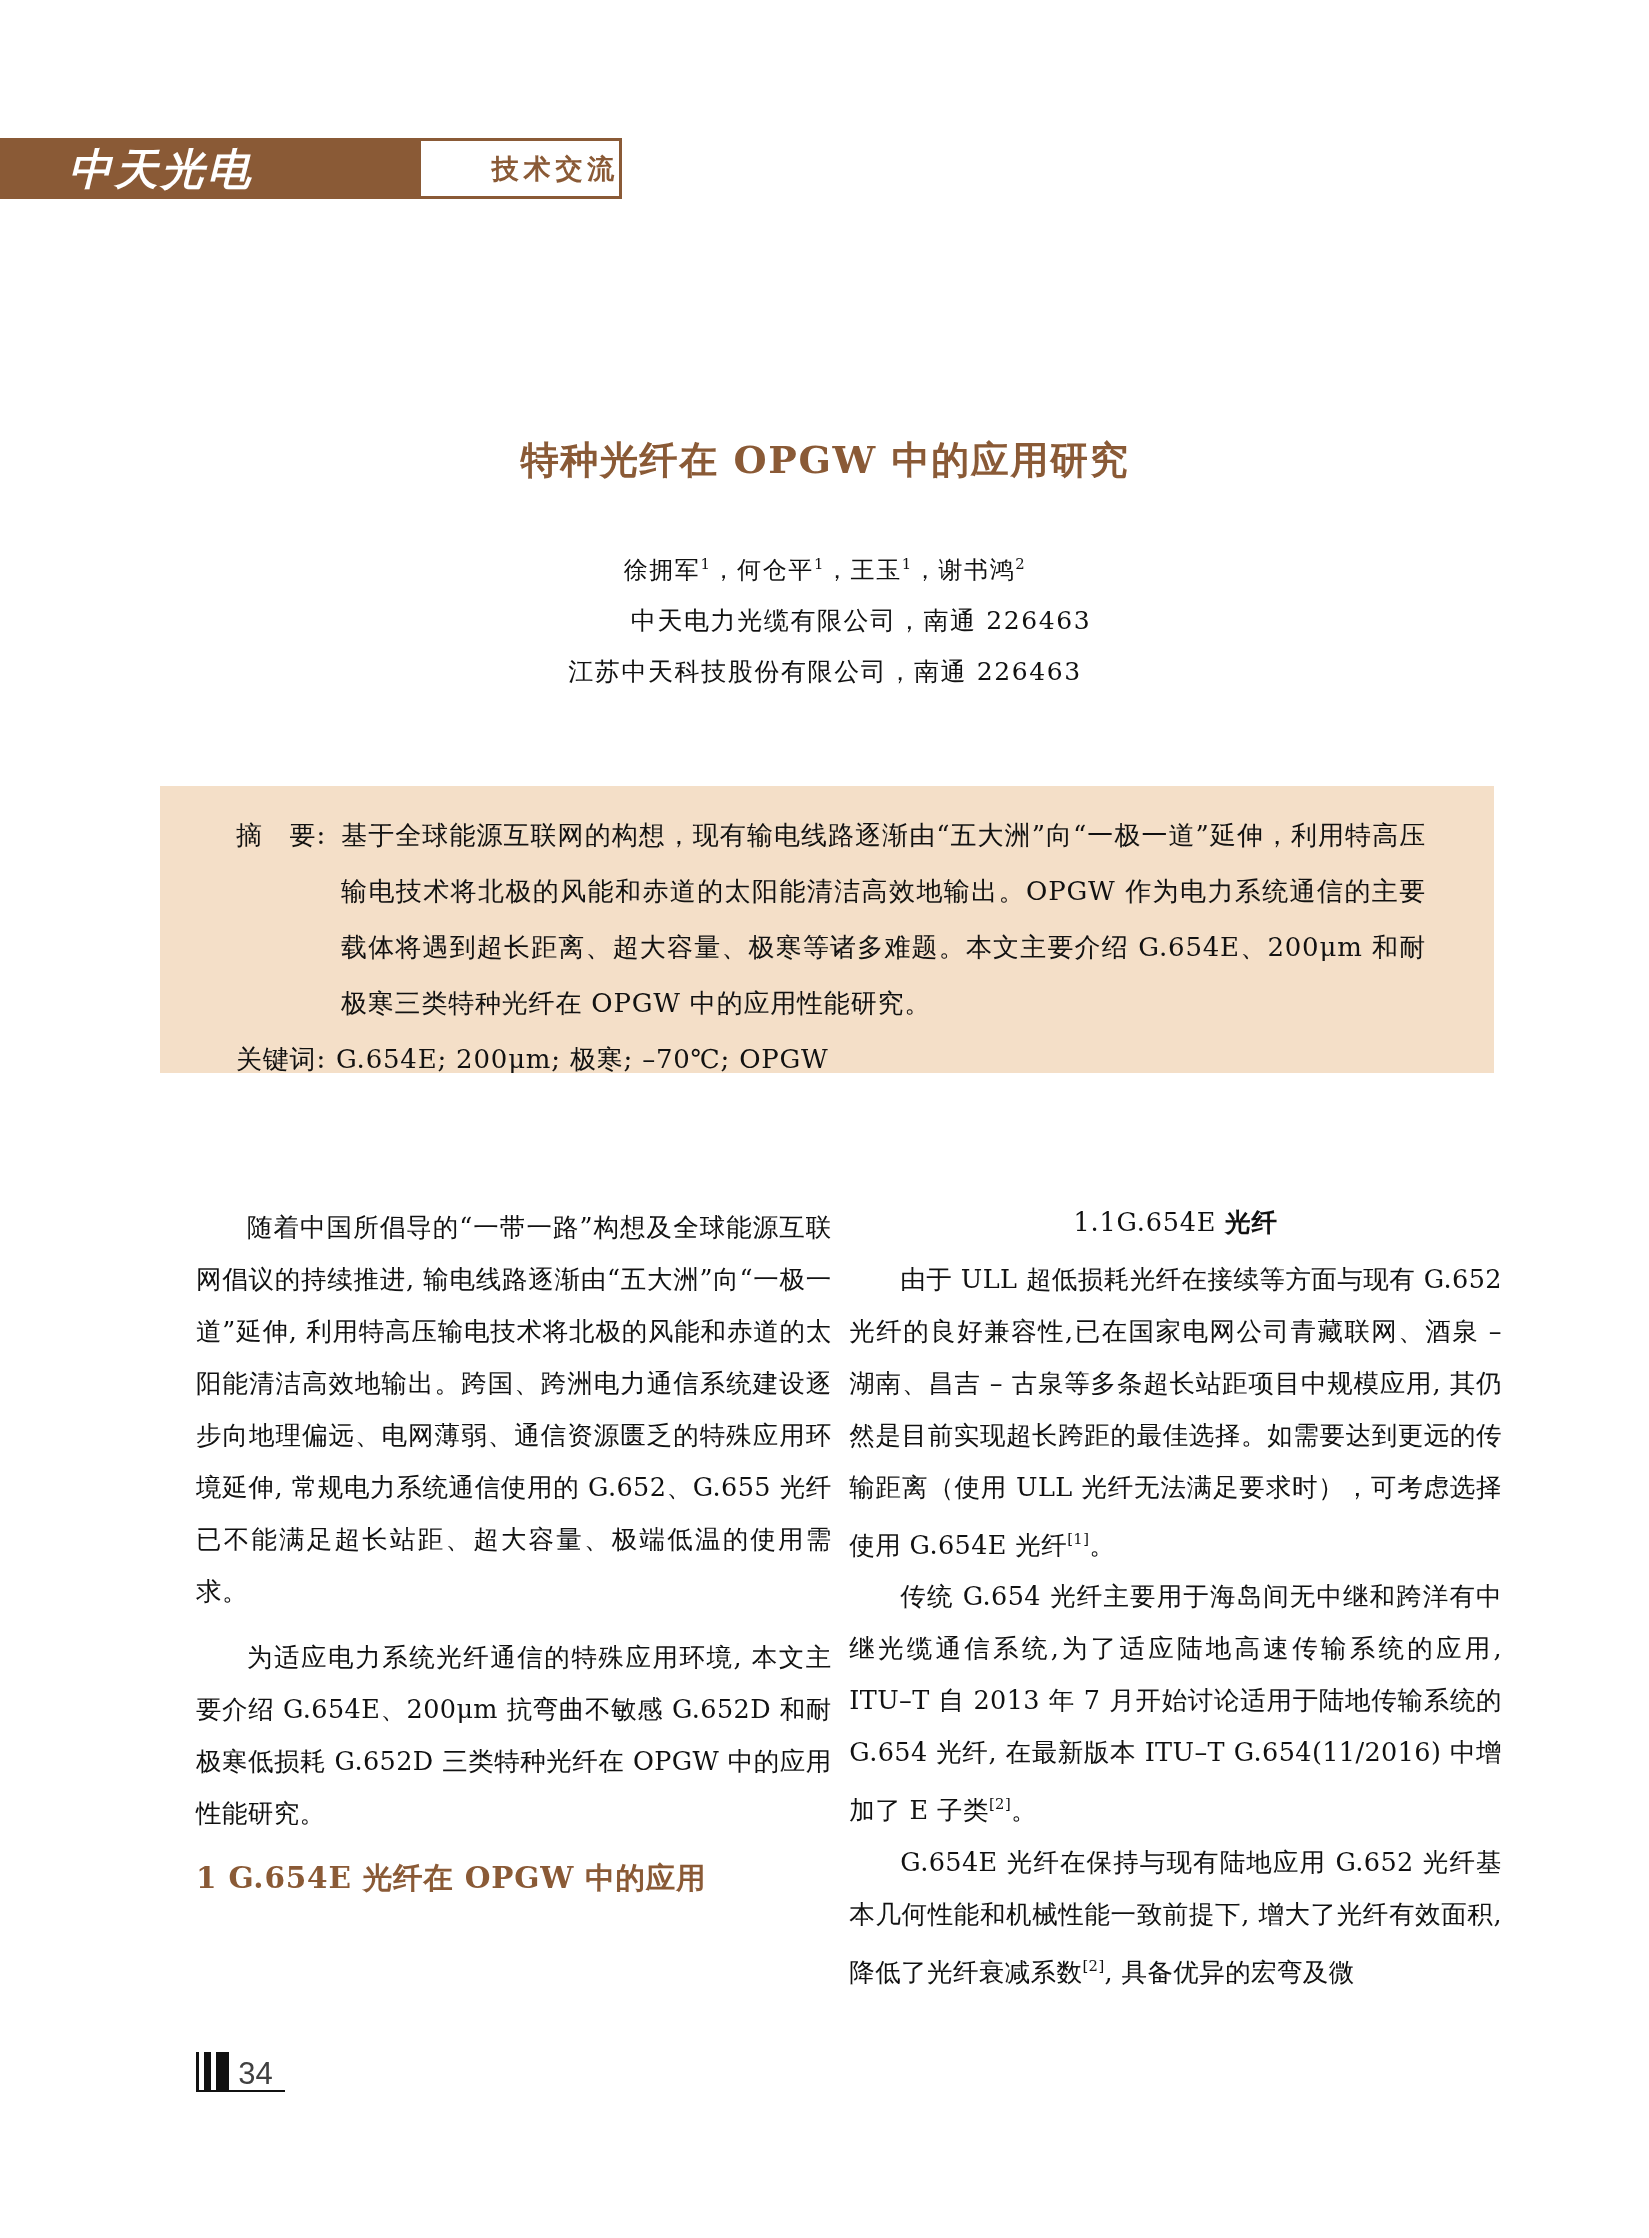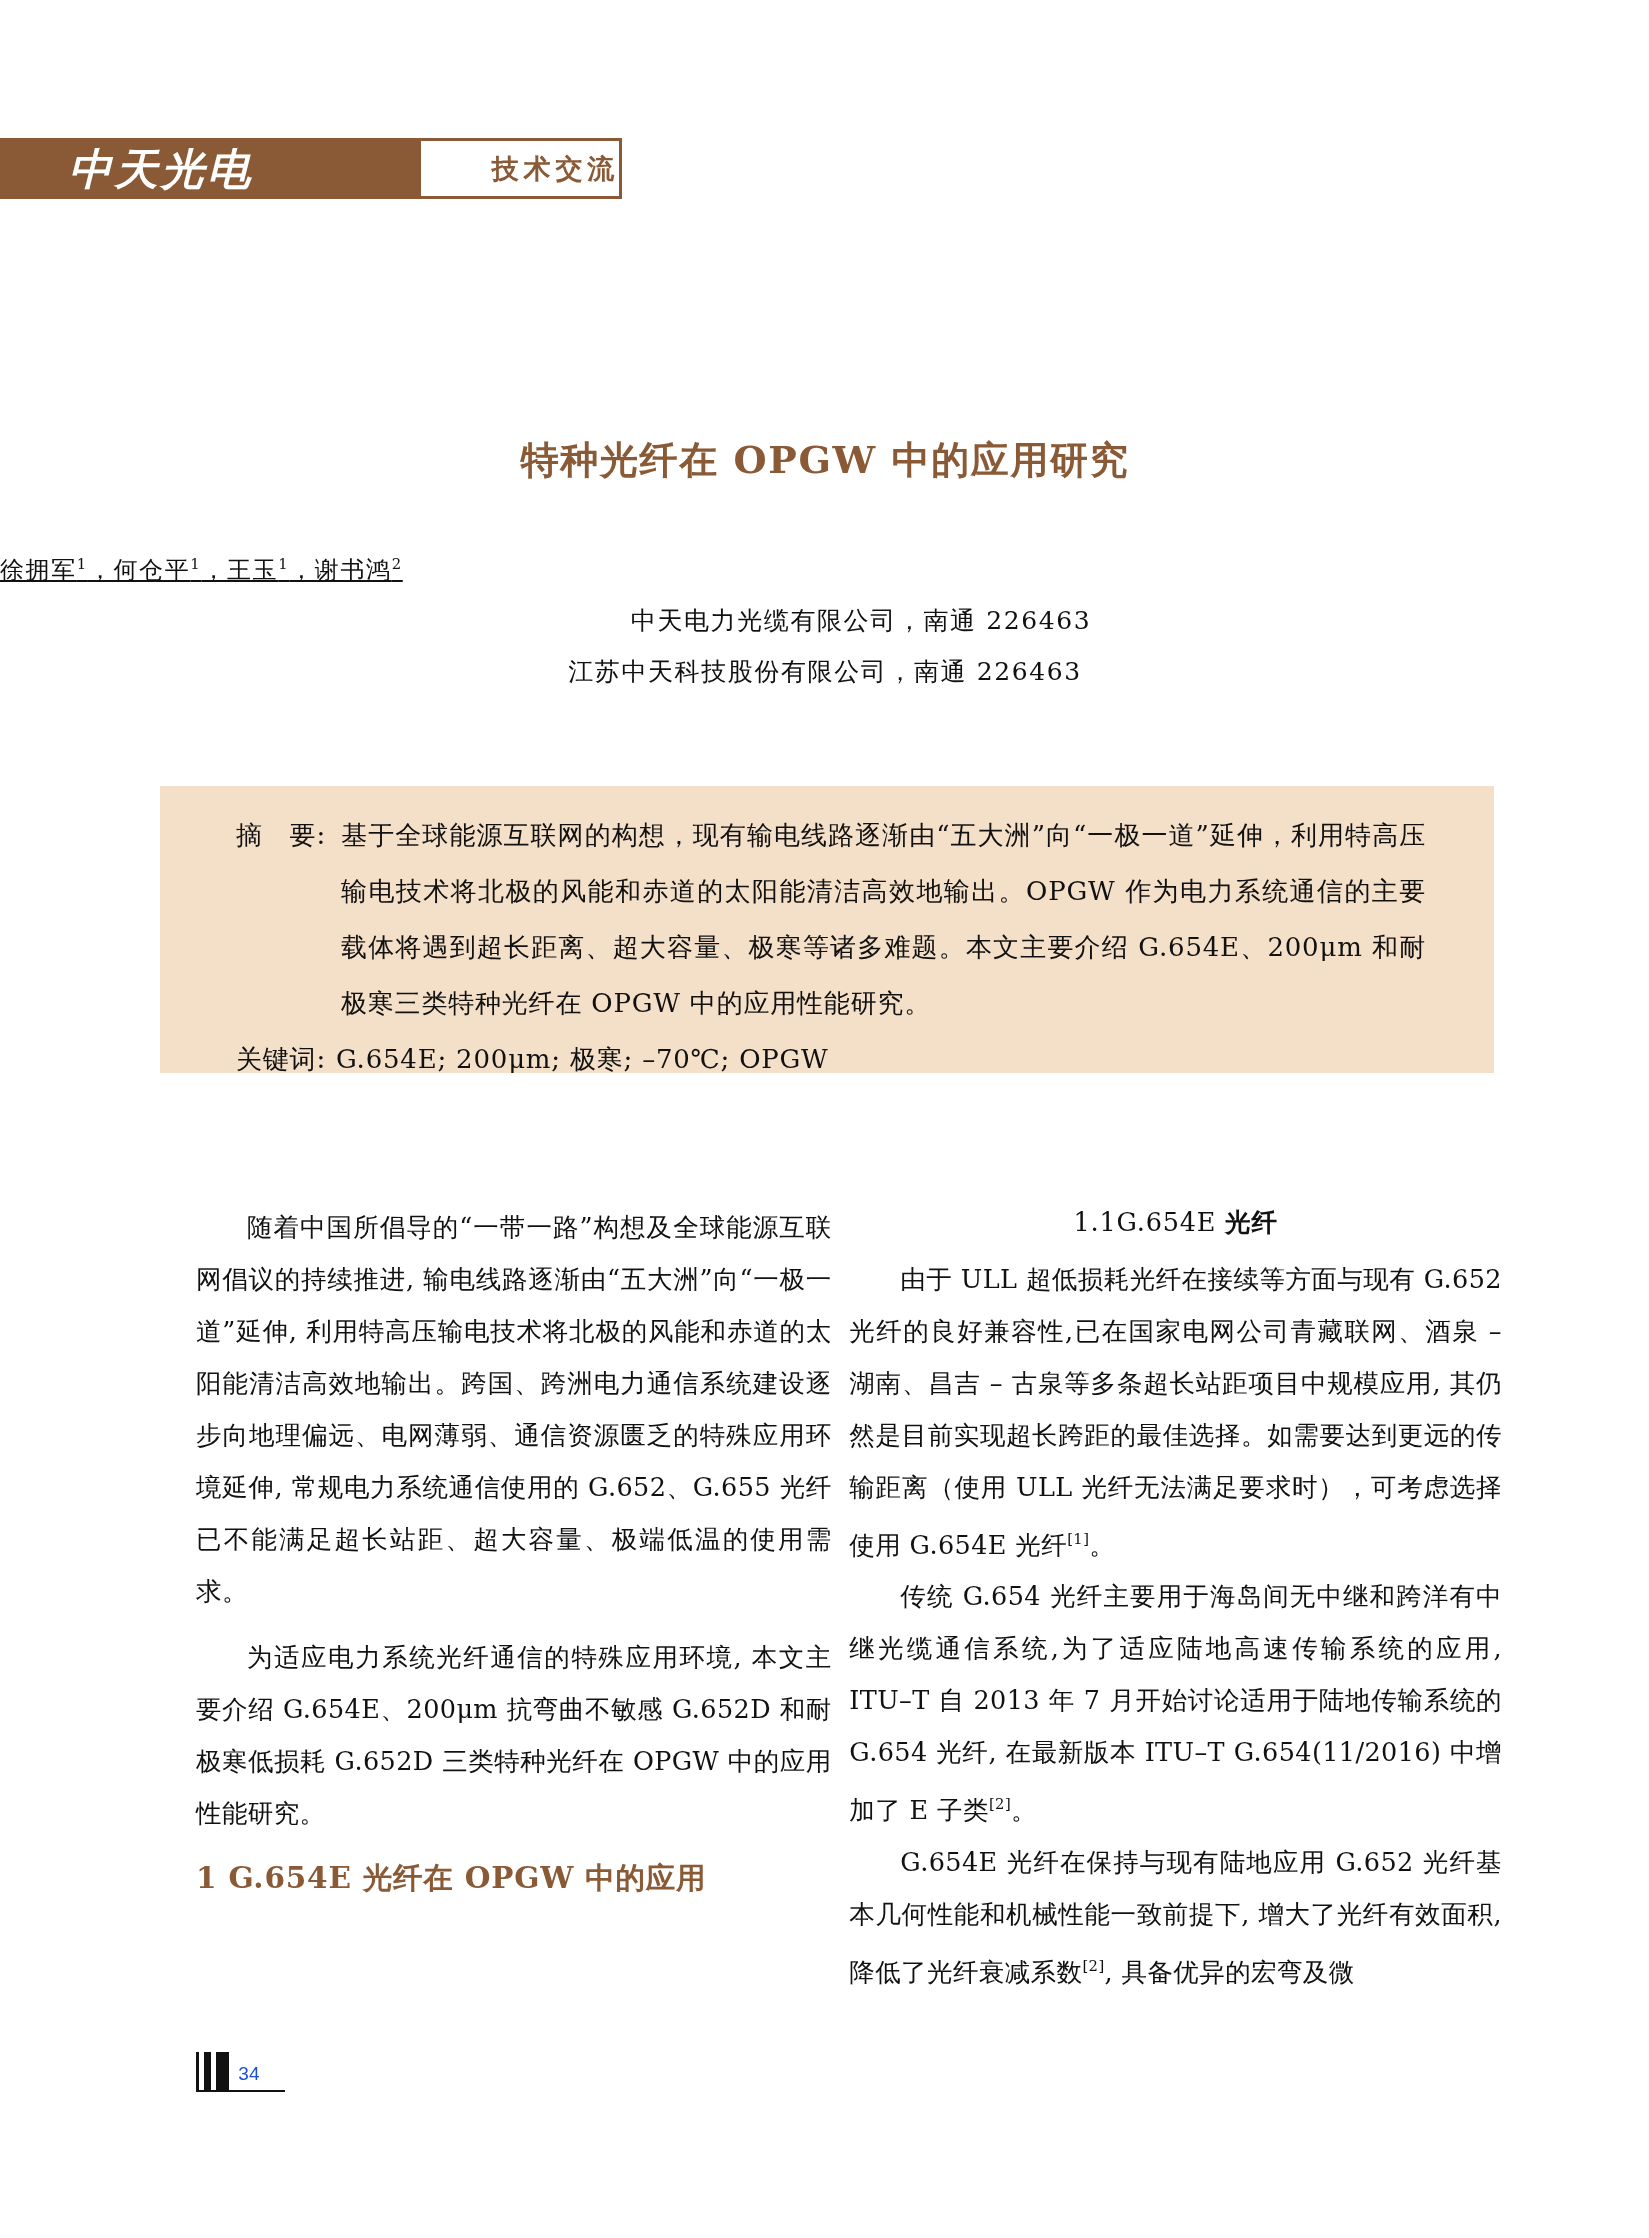--- a/index.html
+++ b/index.html
@@ -31,22 +31,22 @@
   .badge span{
     color:var(--brown);font-size:27px;letter-spacing:4.8px;font-weight:600;
     font-family:"Liberation Sans","DejaVu Sans",sans-serif;white-space:nowrap;
   }
   
   .title{
     position:absolute;left:0;top:435px;width:1650px;text-align:center;
     font-size:38px;font-weight:bold;color:var(--brown);letter-spacing:1.6px;
   }
   .authors{
-    position:absolute;left:0;top:547px;width:1650px;
-    font-size:24px;line-height:34px;letter-spacing:1.6px;text-decoration:underline;
+    position:absolute;left:0;top:547px;width:1650px;text-align:center;
+    font-size:24px;line-height:34px;letter-spacing:1.6px;
   }
   .authors sup{font-size:0.62em;}
   .affil1,.affil2{
     position:absolute;left:0;width:1650px;text-align:center;
     font-size:25px;line-height:35px;letter-spacing:1.6px;
   }
   .affil1{top:603px;padding-left:36px;}
   .affil2{top:654px;}
   
   .abstract{
@@ -92,21 +92,21 @@
     border-bottom:2.4px solid #111;
     display:flex;align-items:flex-end;
   }
   .bars{display:flex;gap:4.8px;height:38px;align-items:stretch;}
   .bar{background:#111;}
   .bar1{width:3.2px;}
   .bar2{width:7.2px;}
   .bar3{width:12.8px;}
   .pageno{
     font-family:"Liberation Sans","DejaVu Sans",sans-serif;
-    font-size:19px;line-height:32px;margin-left:9.6px;color:#1d4ed8;
+    font-size:31px;line-height:32px;margin-left:9.6px;color:#404040;
   }
 </style>
 </head>
 <body>
 
 <div class="band">
   <span class="logo">中天光电</span>
 </div>
 <div class="badge">
   <span>技术交流</span>

